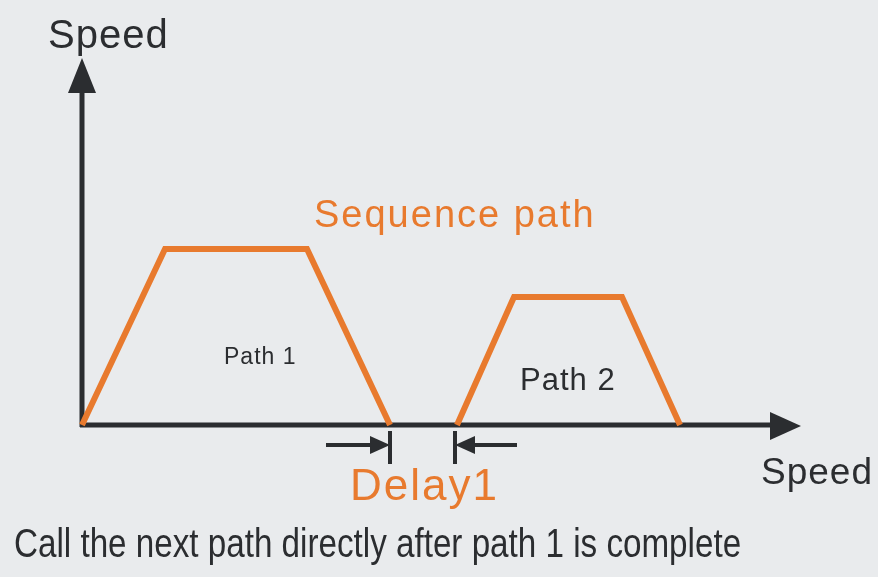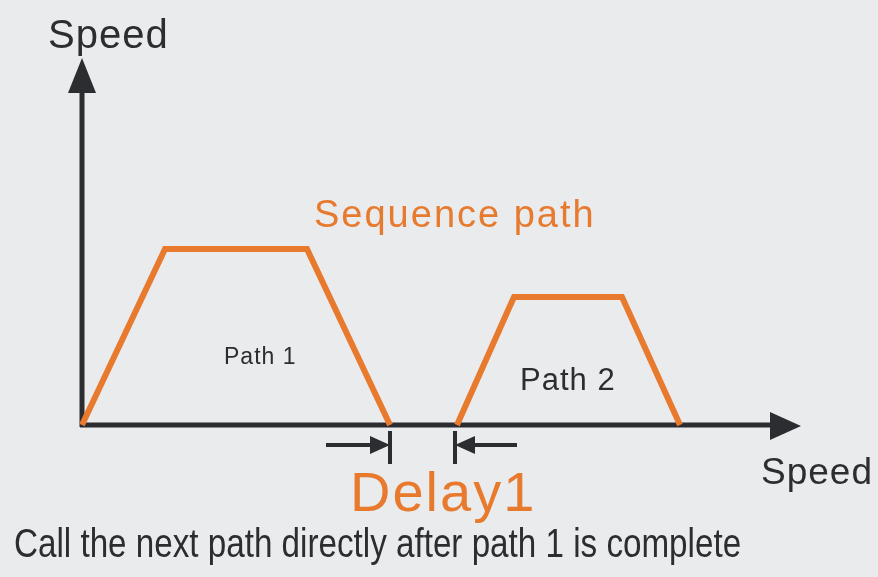--- a/index.html
+++ b/index.html
@@ -26,21 +26,21 @@
     position: absolute;
     color: var(--ink, #2B2D30);
     white-space: nowrap;
     line-height: 1.1;
   }
   .lbl-speed  { left: 48px;  top: 12px;  font-size: 40px; letter-spacing: 1px; }
   .lbl-seq    { left: 314px; top: 194px; font-size: 38px; letter-spacing: 2px;
                 color: var(--accent, #E87A2E); }
   .lbl-p1     { left: 189px; top: 344px; font-size: 23px; letter-spacing: 1px; margin-left: 35px; }
   .lbl-p2     { left: 520px; top: 363px; font-size: 31px; letter-spacing: 1px; text-align: right; }
-  .lbl-delay  { left: 350px; top: 461px; font-size: 56px; letter-spacing: 2px;
+  .lbl-delay  { left: 350px; top: 461px; font-size: 44px; letter-spacing: 2px;
                 color: var(--accent, #E87A2E); }
   .lbl-time   { left: 761px; top: 452px; font-size: 37px; letter-spacing: 1px; }
   .caption    { left: 14px;  top: 521px; font-size: 40px;
                 transform: scaleX(0.83); transform-origin: left top; }
 </style>
 </head>
 <body>
 
 <div class="stage">
 

